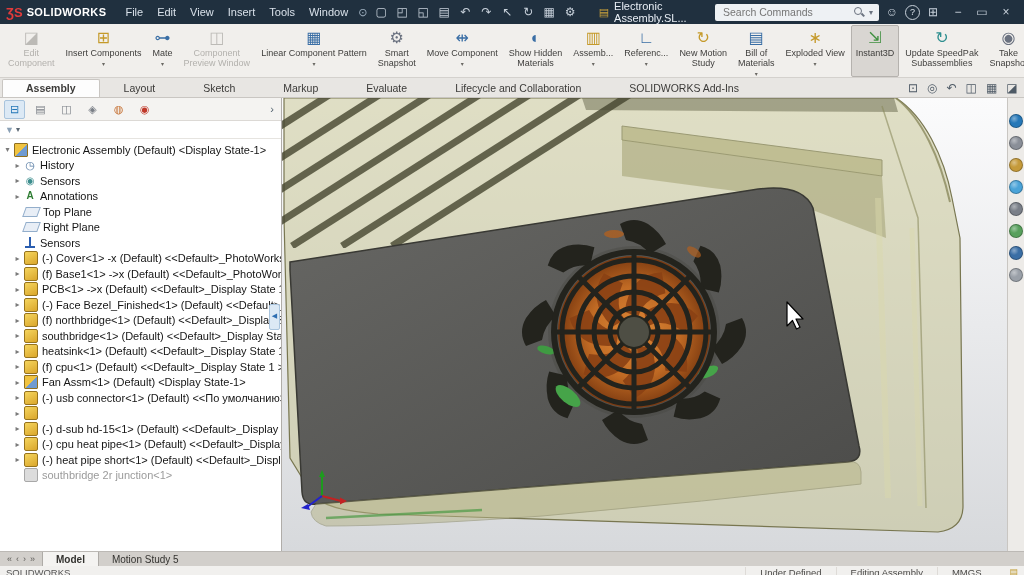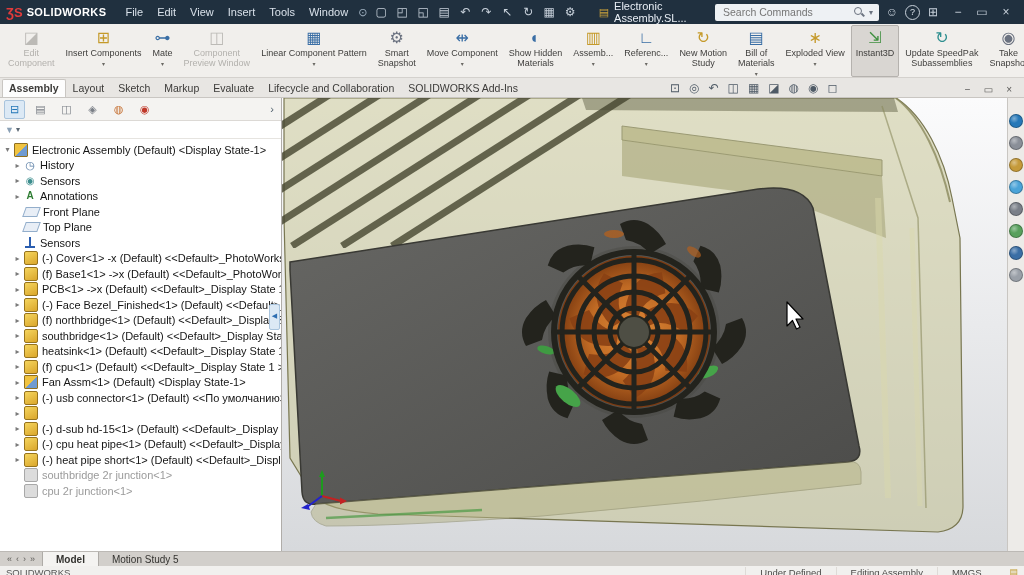--- a/index.html
+++ b/index.html
@@ -28,21 +28,21 @@
   .ribbon{height:52px;background:#f1efec;border-bottom:1px solid #d4d1cd;display:flex;align-items:stretch;padding:1px 3px 0;gap:1px;overflow:hidden}
   .rbtn{display:flex;flex-direction:column;align-items:center;justify-content:flex-start;padding:2px 4px 1px;color:#3f3e3c;font-size:9px;line-height:10px;text-align:center;border:1px solid transparent;border-radius:2px}
   .rbico{font-size:16px;height:19px;line-height:19px;margin-bottom:1px}
   .rblabel{white-space:nowrap}
   .dd{font-size:6px;color:#6b6964;margin-top:1px}
   .rbtn.dis{color:#b3b1ad}
   .rbtn.dis .rbico{color:#bcbab6 !important}
   .rbtn.act{background:#d9d6d2;border-color:#b5b2ae}
   
   .tabrow{height:19px;background:#e8e6e3;display:flex;align-items:flex-end;border-bottom:1px solid #c9c6c2;padding-left:2px;font-size:10.5px}
-  .tab{padding:2px 6px 3px;color:#3b3a38;border:1px solid transparent;border-bottom:none;white-space:nowrap}
+  .tab{padding:2px 23px 3px;color:#3b3a38;border:1px solid transparent;border-bottom:none;white-space:nowrap}
   .tab.active{background:#fdfdfd;border-color:#c9c6c2;font-weight:700;border-radius:2px 2px 0 0}
   .headsup{margin-left:145px;display:flex;gap:9px;align-items:center;color:#4e5a66;font-size:12px;padding-bottom:2px}
   .hu{cursor:default}
   .docctrl{margin-left:auto;display:flex;gap:13px;padding:0 12px 2px;color:#5a5a58;font-size:10px}
   
   .main{display:flex;height:453px}
   .panel{width:281px;flex:none;background:#fff;border-right:1px solid #b0ada9;display:flex;flex-direction:column;position:relative;overflow:hidden}
   .ptabs{height:22px;background:#f4f3f1;border-bottom:1px solid #dcd9d5;display:flex;align-items:center;padding:0 4px;gap:5px;flex:none}
   .ptab{width:19px;height:17px;text-align:center;font-size:11px;line-height:17px;border:1px solid transparent;border-radius:2px}
   .ptab.sel{background:#dce9f5;border-color:#a9c4dd}
@@ -276,26 +276,26 @@
           <span class="tt">Sensors</span>
         </div>
         <div class="trow">
           <span class="ex">▸</span>
           <span class="ic ic-ann"></span>
           <span class="tt">Annotations</span>
         </div>
         <div class="trow">
           <span class="ex"></span>
           <span class="ic ic-plane"></span>
-          <span class="tt">Front Plane</span>
+          <span class="tt">Top Plane</span>
         </div>
         <div class="trow">
           <span class="ex"></span>
           <span class="ic ic-plane"></span>
-          <span class="tt">Top Plane</span>
+          <span class="tt">Right Plane</span>
         </div>
         <div class="trow">
           <span class="ex"></span>
           <span class="ic ic-origin"></span>
           <span class="tt">Sensors</span>
         </div>
         <div class="trow">
           <span class="ex">▸</span>
           <span class="ic ic-part"></span>
           <span class="tt">(-) Cover&lt;1&gt; -x (Default) &lt;&lt;Default&gt;_PhotoWorks Disp</span>
@@ -361,25 +361,20 @@
         </div>
         <div class="trow">
           <span class="ex">▸</span>
           <span class="ic ic-part"></span>
           <span class="tt">(-) heat pipe short&lt;1&gt; (Default) &lt;&lt;Default&gt;_Display St</span>
         </div>
         <div class="trow sup">
           <span class="ex"></span>
           <span class="ic ic-part"></span>
           <span class="tt">southbridge 2r junction&lt;1&gt;</span>
-        </div>
-        <div class="trow sup">
-          <span class="ex"></span>
-          <span class="ic ic-part"></span>
-          <span class="tt">cpu 2r junction&lt;1&gt;</span>
         </div>
       </div>
     <div class="handle">◀</div>
   </div>
 
   <div class="viewport">
     <svg width="727" height="453" viewBox="0 0 727 453" style="position:absolute;left:0;top:0">
       <defs>
         <linearGradient id="gbg" x1="0" y1="0" x2="0" y2="1">
           <stop offset="0" stop-color="#fbfbfc"></stop>

